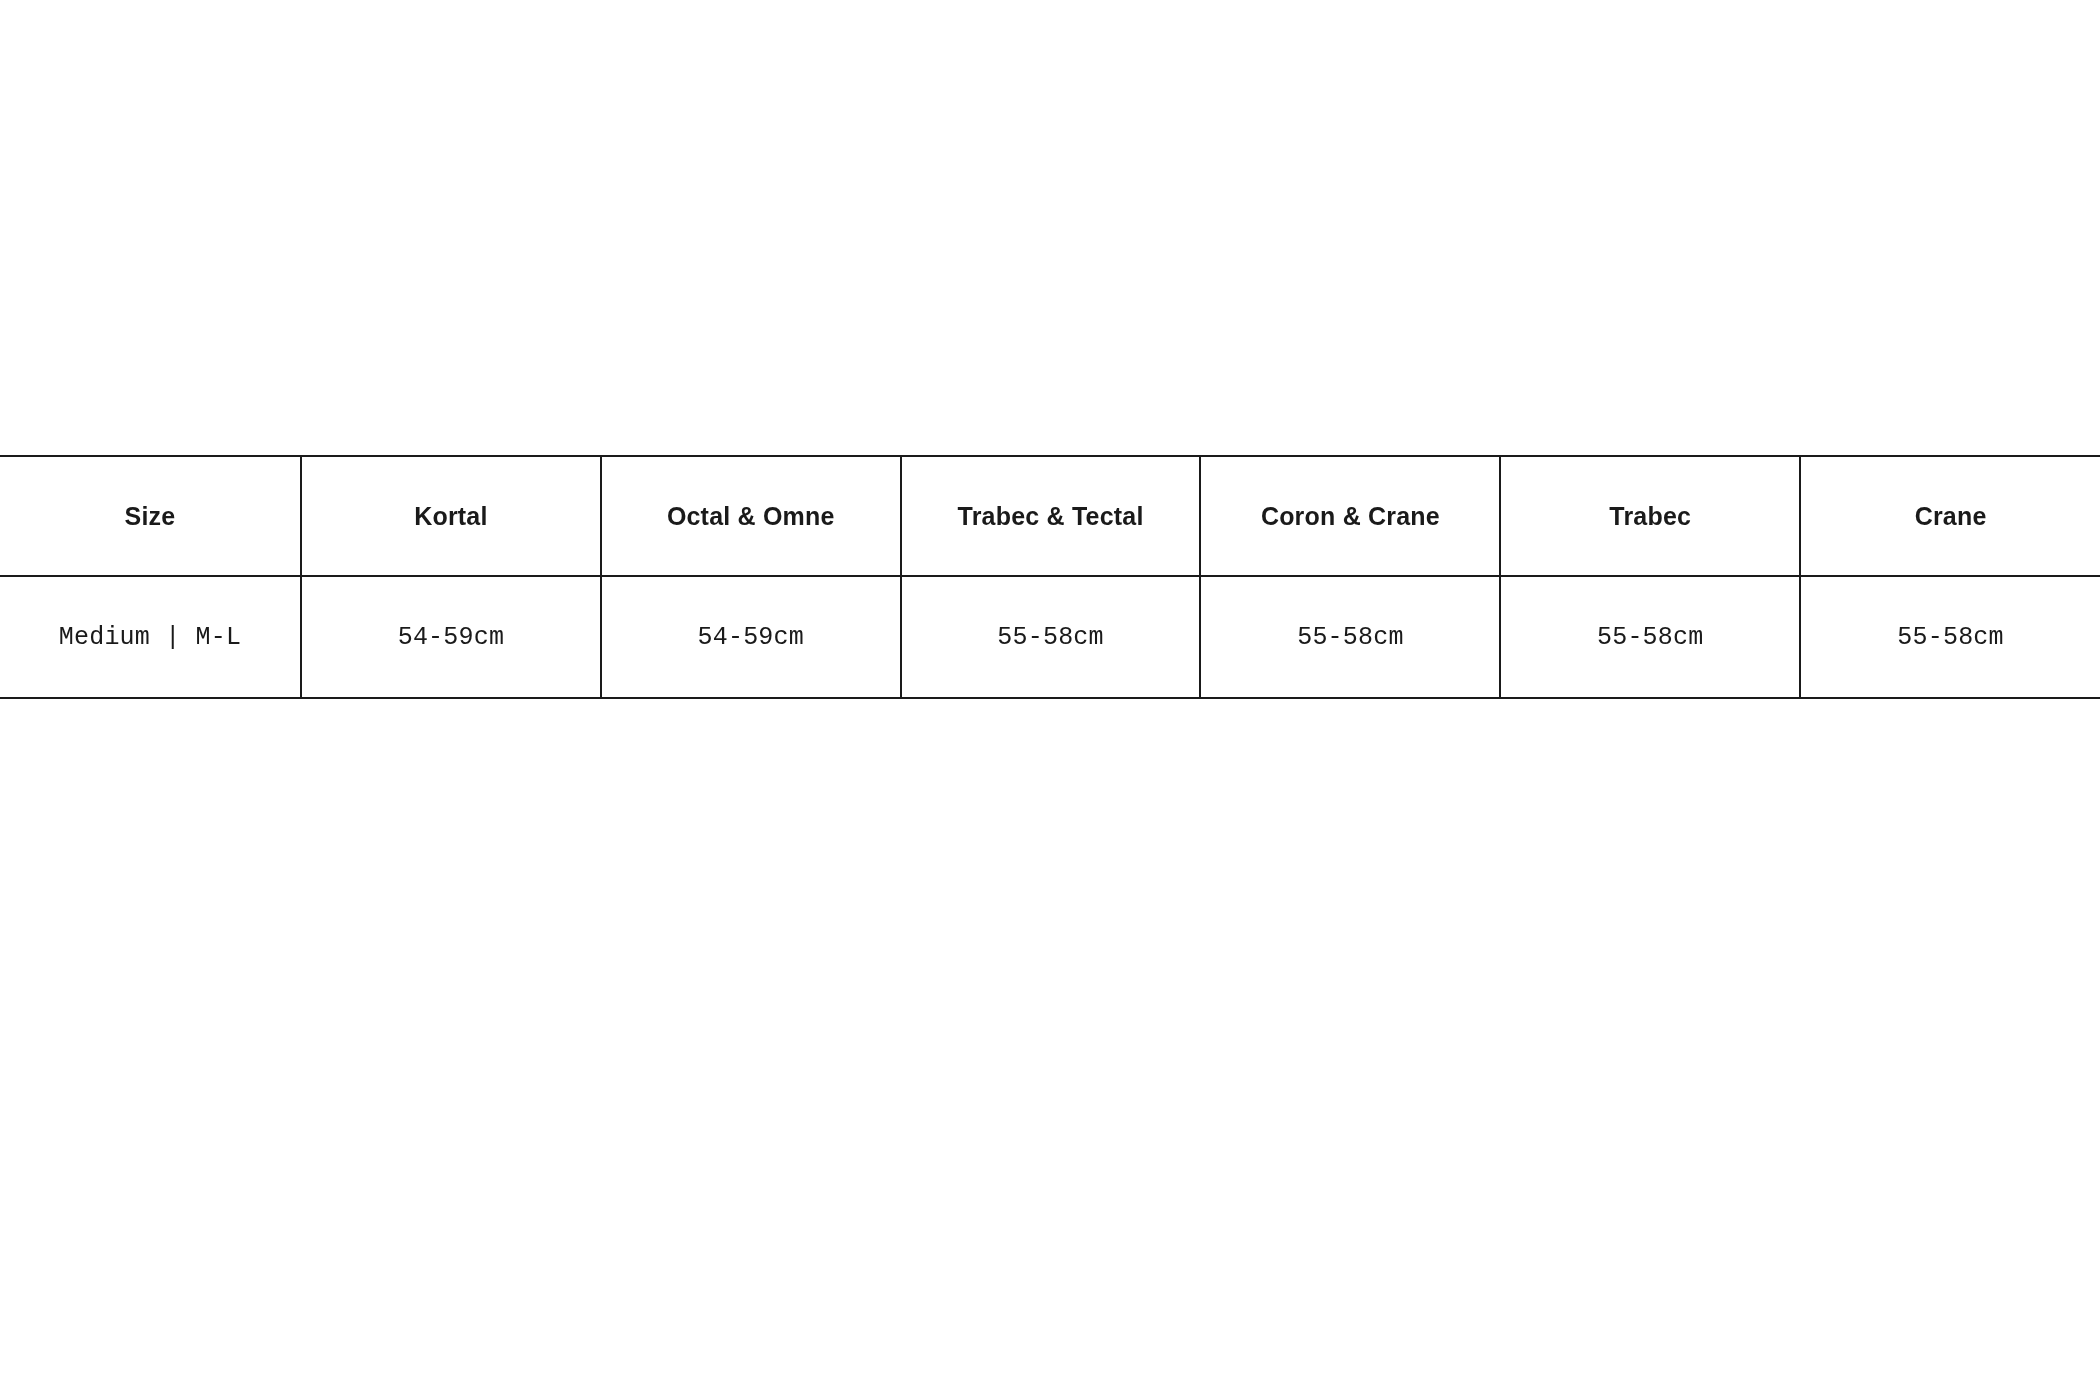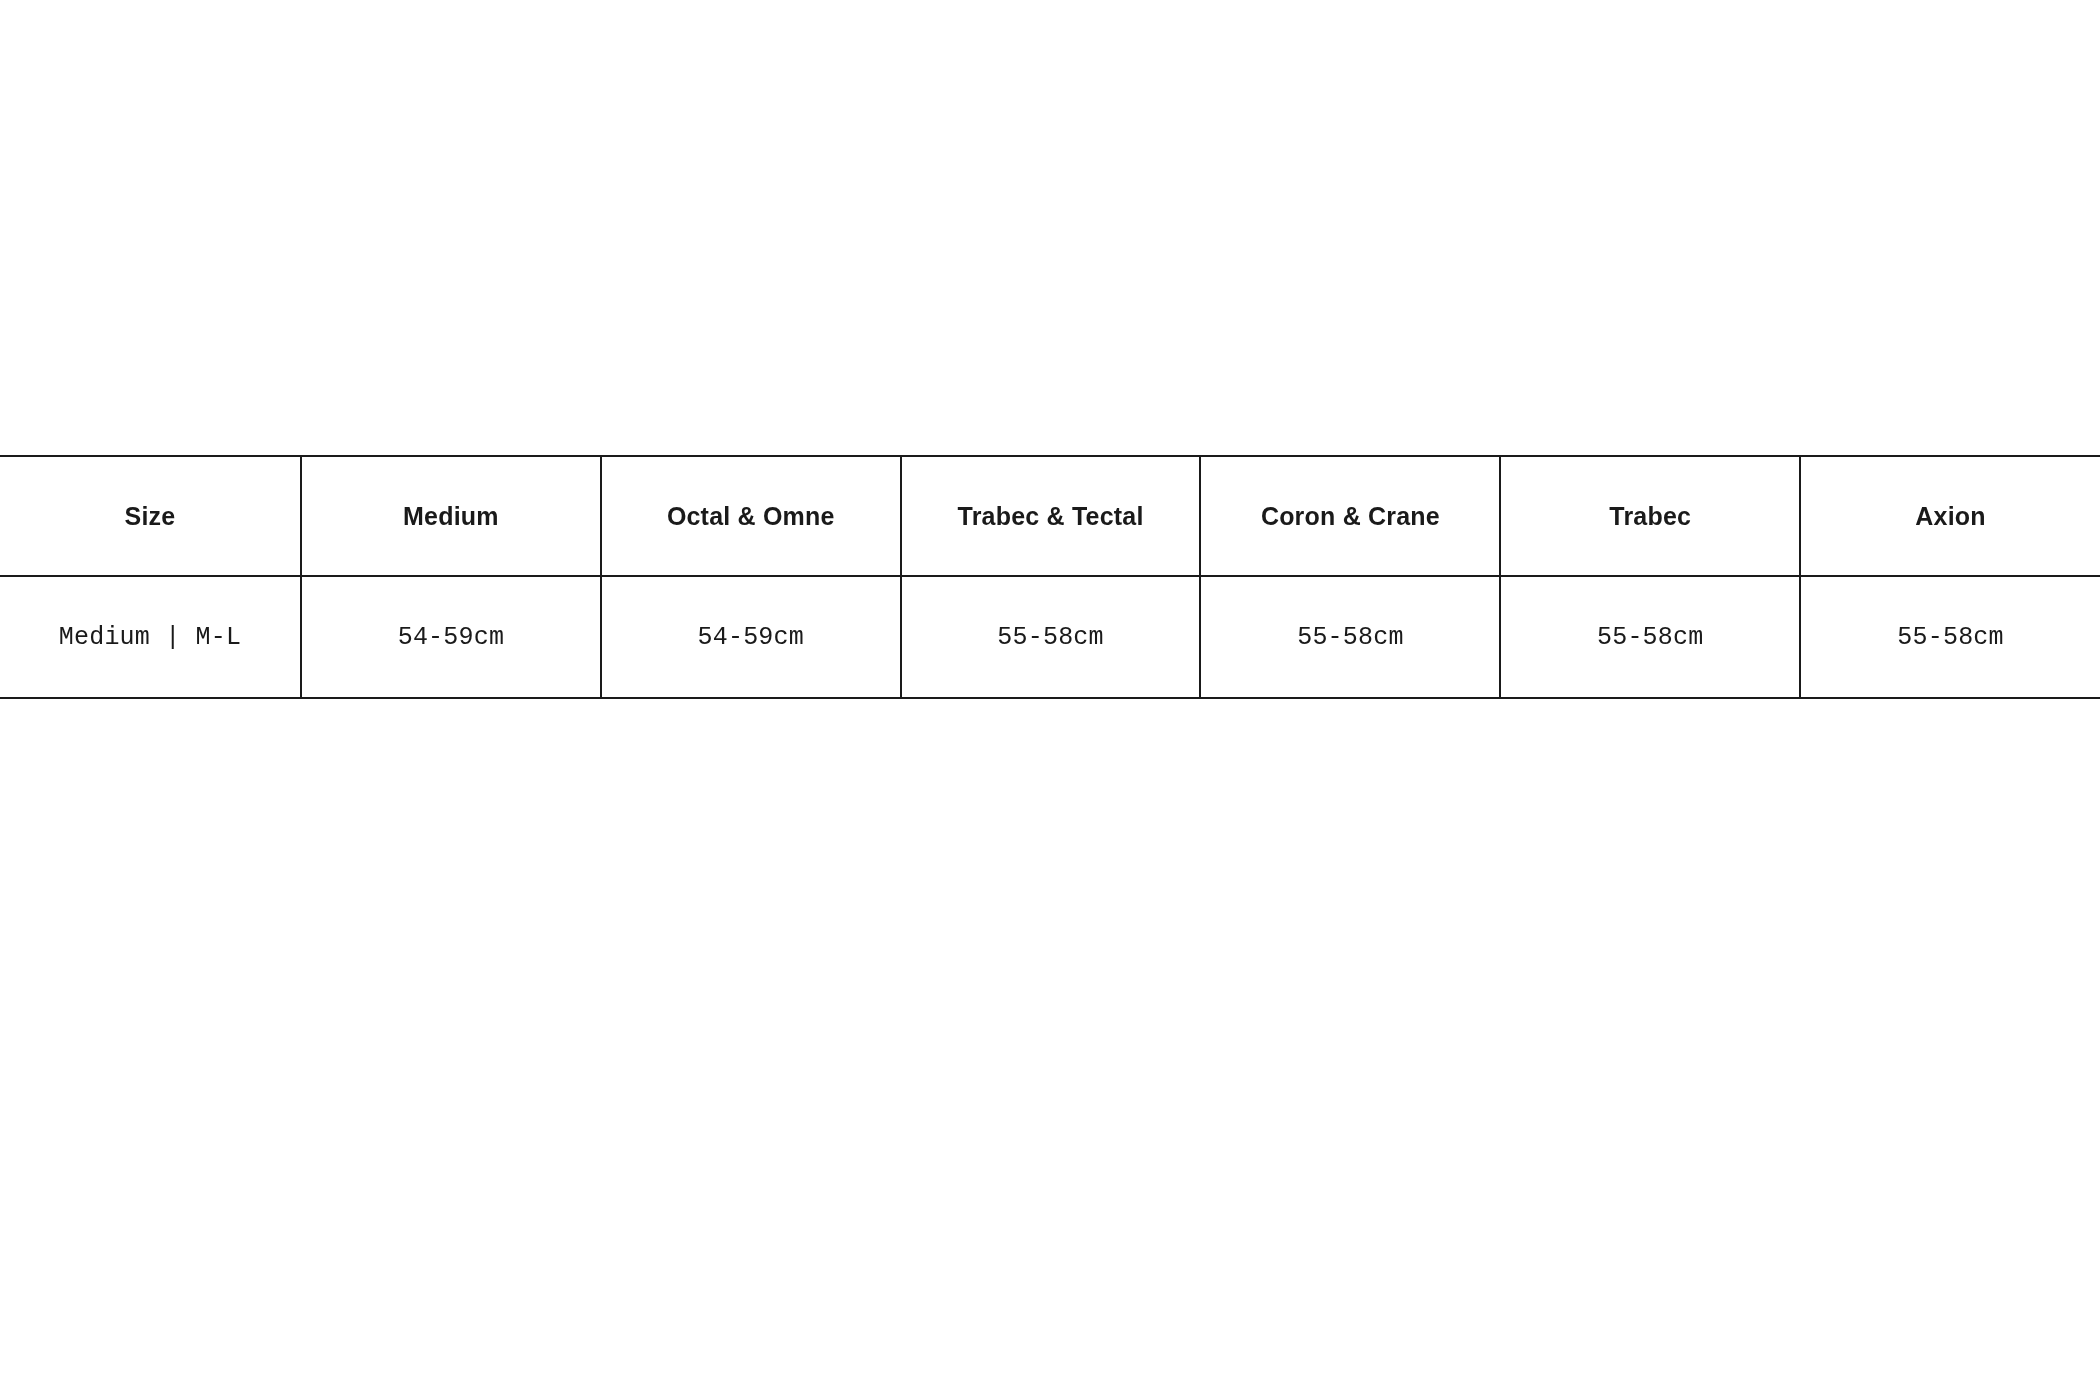--- a/index.html
+++ b/index.html
@@ -70,26 +70,26 @@
 </style>
 </head>
 <body>
 
 <div class="page">
   <div class="table-wrap">
     <table class="size-table">
       <thead>
         <tr>
           <th>Size</th>
-          <th>Medium</th>
+          <th>Kortal</th>
           <th>Octal &amp; Omne</th>
           <th>Trabec &amp; Tectal</th>
           <th>Coron &amp; Crane</th>
           <th>Trabec</th>
-          <th>Axion</th>
+          <th>Crane</th>
         </tr>
       </thead>
       <tbody>
         <tr class="plain">
           <td>Medium | M-L</td>
           <td>54-59cm</td>
           <td>54-59cm</td>
           <td>55-58cm</td>
           <td>55-58cm</td>
           <td>55-58cm</td>

